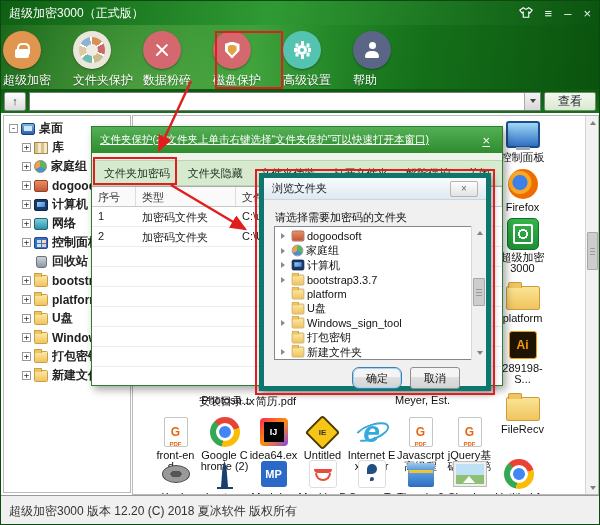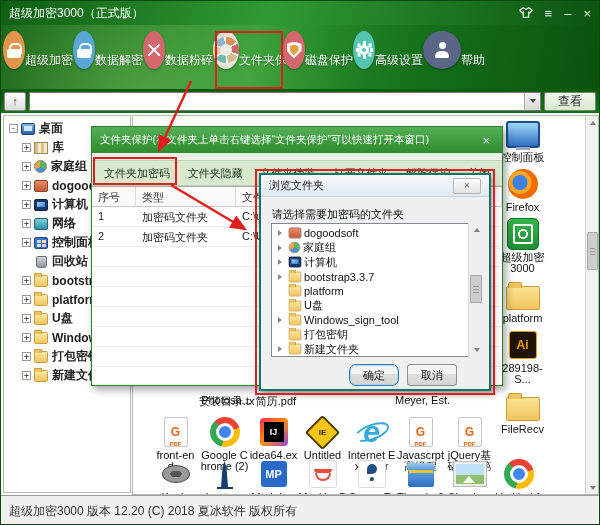--- a/index.html
+++ b/index.html
@@ -17,21 +17,21 @@
 .titlebar .title { flex:1; white-space:nowrap; }
 .tb-icons { display:flex; gap:12px; align-items:center; }
 .tb-icons .g { color:#eaf5ea; font-size:13px; line-height:13px; cursor:default; }
 
 .toolbar {
   position:absolute; left:0; top:24px; width:100%; height:64px;
   background: radial-gradient(circle at 22% 130%, rgba(190,235,130,.30), transparent 45%),
               linear-gradient(100deg,#0d5c12,#2f9a33 42%,#15701a 70%,#0a520e);
   display:flex; align-items:flex-start; padding:6px 2px 0 2px;
 }
-.tb-item { width:70px; display:flex; flex-direction:row; align-items:flex-end; cursor:pointer; }
+.tb-item { width:70px; display:flex; flex-direction:column; align-items:flex-start; cursor:pointer; }
 .tb-circle { width:38px; height:38px; border-radius:50%; display:flex; align-items:center; justify-content:center; box-shadow: 0 1px 2px rgba(0,0,0,.35); }
 .tb-label { color:#fff; font-size:12px; margin-top:3px; white-space:nowrap; text-shadow:0 1px 1px rgba(0,0,0,.4); }
 
 .tico{ position:relative; display:block; }
 .ic-lock,.ic-lock2{ width:14px; height:15px; }
 .ic-lock::before,.ic-lock2::before{ content:""; position:absolute; top:0; left:2px; width:9px; height:9px; border:2.2px solid #fff; border-bottom:none; border-radius:5px 5px 0 0; }
 .ic-lock::after,.ic-lock2::after{ content:""; position:absolute; bottom:0; left:0; width:14px; height:8.5px; background:#fff; border-radius:2px; }
 .ic-scissors{ width:16px; height:16px; }
 .ic-scissors::before,.ic-scissors::after{ content:""; position:absolute; top:7px; left:0; width:16px; height:2.4px; background:#fff; border-radius:2px; }
 .ic-scissors::before{ transform:rotate(45deg);} .ic-scissors::after{ transform:rotate(-45deg);}
@@ -123,35 +123,35 @@
 .ic-sourcetree::before{ content:""; width:26px; height:26px; background:#fff; border:1px solid #ddd; border-radius:3px; }
 .ic-sourcetree::after{ content:""; position:absolute; width:10px; height:10px; background:#1f5081; border-radius:50% 50% 50% 0; top:6px; left:50%; transform:translateX(-50%); box-shadow:0 10px 0 -3px #1f5081; }
 .ic-bluebox::before{ content:""; width:26px; height:18px; background:linear-gradient(#64a9e8,#2c6cc0); border-radius:2px; margin-top:8px; }
 .ic-bluebox::after{ content:""; position:absolute; top:5px; left:50%; transform:translateX(-50%); width:28px; height:7px; background:linear-gradient(#9ccaf0,#5a9ad8); border-radius:2px; box-shadow:0 5px 0 -2px #f2c230; }
 .ic-image::before{ content:""; width:28px; height:20px; background:linear-gradient(#bfe1f5 55%,#8fbf72 55%); border:2px solid #eee; box-shadow:0 0 0 1px #bbb; }
 .ic-image::after{ content:""; position:absolute; bottom:7px; left:11px; width:0; height:0; border-left:6px solid transparent; border-right:6px solid transparent; border-bottom:7px solid #fcfcfc; }
 
 .statusbar{ position:absolute; left:0; top:494px; width:100%; height:31px; background:#f0f0f0; border-top:1px solid #9a9a9a; display:flex; align-items:center; padding:0 8px; font-size:12px; color:#333; }
 
 .dlg1{ position:absolute; left:90px; top:125px; width:412px; height:260px; background:#eef4ea; border:1px solid #2e7d32; box-shadow:3px 4px 8px rgba(0,0,0,.35); z-index:10; }
-.dlg1-title{ height:26px; background:linear-gradient(#55b055,#2e8b2e); color:#fff; font-size:10.5px; display:flex; align-items:center; padding:0 8px; white-space:nowrap; overflow:hidden; }
+.dlg1-title{ height:26px; background:linear-gradient(#55b055,#2e8b2e); color:#fff; font-size:10.5px; display:flex; align-items:center; padding:0 8px; white-space:nowrap; overflow:hidden;text-decoration:underline; }
 .dlg1-title .t{ flex:1; overflow:hidden; }
 .dlg-x{ color:#fff; font-size:13px; padding:0 4px; cursor:pointer; flex:none; }
 .dlg1-tabs{ margin-top:7px; height:26px; background:#d7ead0; border-top:1px solid #bcd6b2; border-bottom:1px solid #bcd6b2; display:flex; justify-content:space-between; align-items:center; padding:0 12px; }
 .tab{ font-size:11px; color:#17311a; cursor:pointer; white-space:nowrap; }
 .dlg1-table{ position:absolute; left:0; top:59px; right:0; bottom:0; background:#fff; border-top:1px solid #aaa; overflow:hidden; }
 .thead{ display:flex; height:20px; background:#fafafa; border-bottom:1px solid #c8c8c8; }
 .th{ font-size:11px; color:#333; padding:3px 0 0 6px; border-right:1px solid #ddd; }
 .th:nth-child(1){ width:44px; } .th:nth-child(2){ width:100px;font-family:Liberation Serif, serif; } .th:nth-child(3){ flex:1; }
 .tr{ display:flex; height:20px; border-bottom:1px solid #ececec; cursor:default; }
 .td{ font-size:11px; color:#222; padding:3px 0 0 6px; white-space:nowrap; overflow:hidden; }
 .td-no{ width:44px; } .td-type{ width:100px; } .td-path{ flex:1; }
 .table-fill{ position:absolute; left:0; right:0; top:60px; bottom:0; background:repeating-linear-gradient(to bottom,#fff 0 19px,#ececec 19px 20px); }
 
-.dlg2{ position:absolute; left:258px; top:172px; width:232px; height:218px; background:#f0f0f0; border:2px solid #0f766e; box-shadow:2px 3px 7px rgba(0,0,0,.35); z-index:20; }
+.dlg2{ position:absolute; left:258px; top:172px; width:232px; height:218px; background:#f0f0f0; border:5px solid #0f766e; box-shadow:2px 3px 7px rgba(0,0,0,.35); z-index:20; }
 .dlg2-title{ height:22px; background:linear-gradient(#f8fbfd,#dfe9f2); border-bottom:1px solid #c8d4de; display:flex; align-items:center; padding:0 8px; font-size:11px; color:#1a1a1a; }
 .dlg2-title .t{ flex:1; }
 .dlg2-x{ width:28px; height:16px; background:linear-gradient(#fdfdfd,#e3e3e3); border:1px solid #b5b5b5; border-radius:2px; color:#666; font-size:10px; line-height:14px; text-align:center; cursor:pointer; }
 .dlg2-prompt{ position:absolute; left:11px; top:32px; font-size:11px; color:#111; }
 .btree{ position:absolute; left:10px; top:48px; width:212px; height:134px; background:#fff; border:1px solid #828790; overflow:hidden; padding:2px 0; }
 .bt-item{ display:flex; align-items:center; height:14.5px; font-size:11px; color:#111; padding-left:6px; cursor:pointer; white-space:nowrap; }
 .tri{ width:8px; flex:none; margin-right:2px; display:flex; align-items:center; }
 .tri::before{ content:""; width:0; height:0; border-left:4px solid #8a8a8a; border-top:3.5px solid transparent; border-bottom:3.5px solid transparent; }
 .bt-item .tic{ transform:scale(.9); margin-right:2px; }
 .bscroll{ position:absolute; right:0; top:0; width:15px; height:100%; background:#f0f0f0; border-left:1px solid #d9d9d9; }
@@ -187,36 +187,30 @@
   </div>
 
   <div class="toolbar">
       <div class="tb-item">
     <span class="tb-circle" style="background: rgb(224, 150, 78);">
       <span class="tico ic-lock"></span>
     </span>
     <span class="tb-label">超级加密</span>
   </div>
       <div class="tb-item">
-    <span class="tb-circle" style="background: rgb(89, 167, 215);">
-      <span class="tico ic-lock2"></span>
-    </span>
-    <span class="tb-label">数据解密</span>
+    <span class="tb-circle" style="background: rgb(234, 230, 220);">
+      <span class="tico ic-wheel"></span>
+    </span>
+    <span class="tb-label">文件夹保护</span>
   </div>
       <div class="tb-item">
     <span class="tb-circle" style="background: rgb(213, 104, 111);">
       <span class="tico ic-scissors"></span>
     </span>
     <span class="tb-label">数据粉碎</span>
-  </div>
-      <div class="tb-item">
-    <span class="tb-circle" style="background: rgb(234, 230, 220);">
-      <span class="tico ic-wheel"></span>
-    </span>
-    <span class="tb-label">文件夹保护</span>
   </div>
       <div class="tb-item">
     <span class="tb-circle" style="background: rgb(213, 104, 111);">
       <span class="tico ic-shield"></span>
     </span>
     <span class="tb-label">磁盘保护</span>
   </div>
       <div class="tb-item">
     <span class="tb-circle" style="background: rgb(84, 196, 176);">
       <span class="tico ic-gear"></span>

